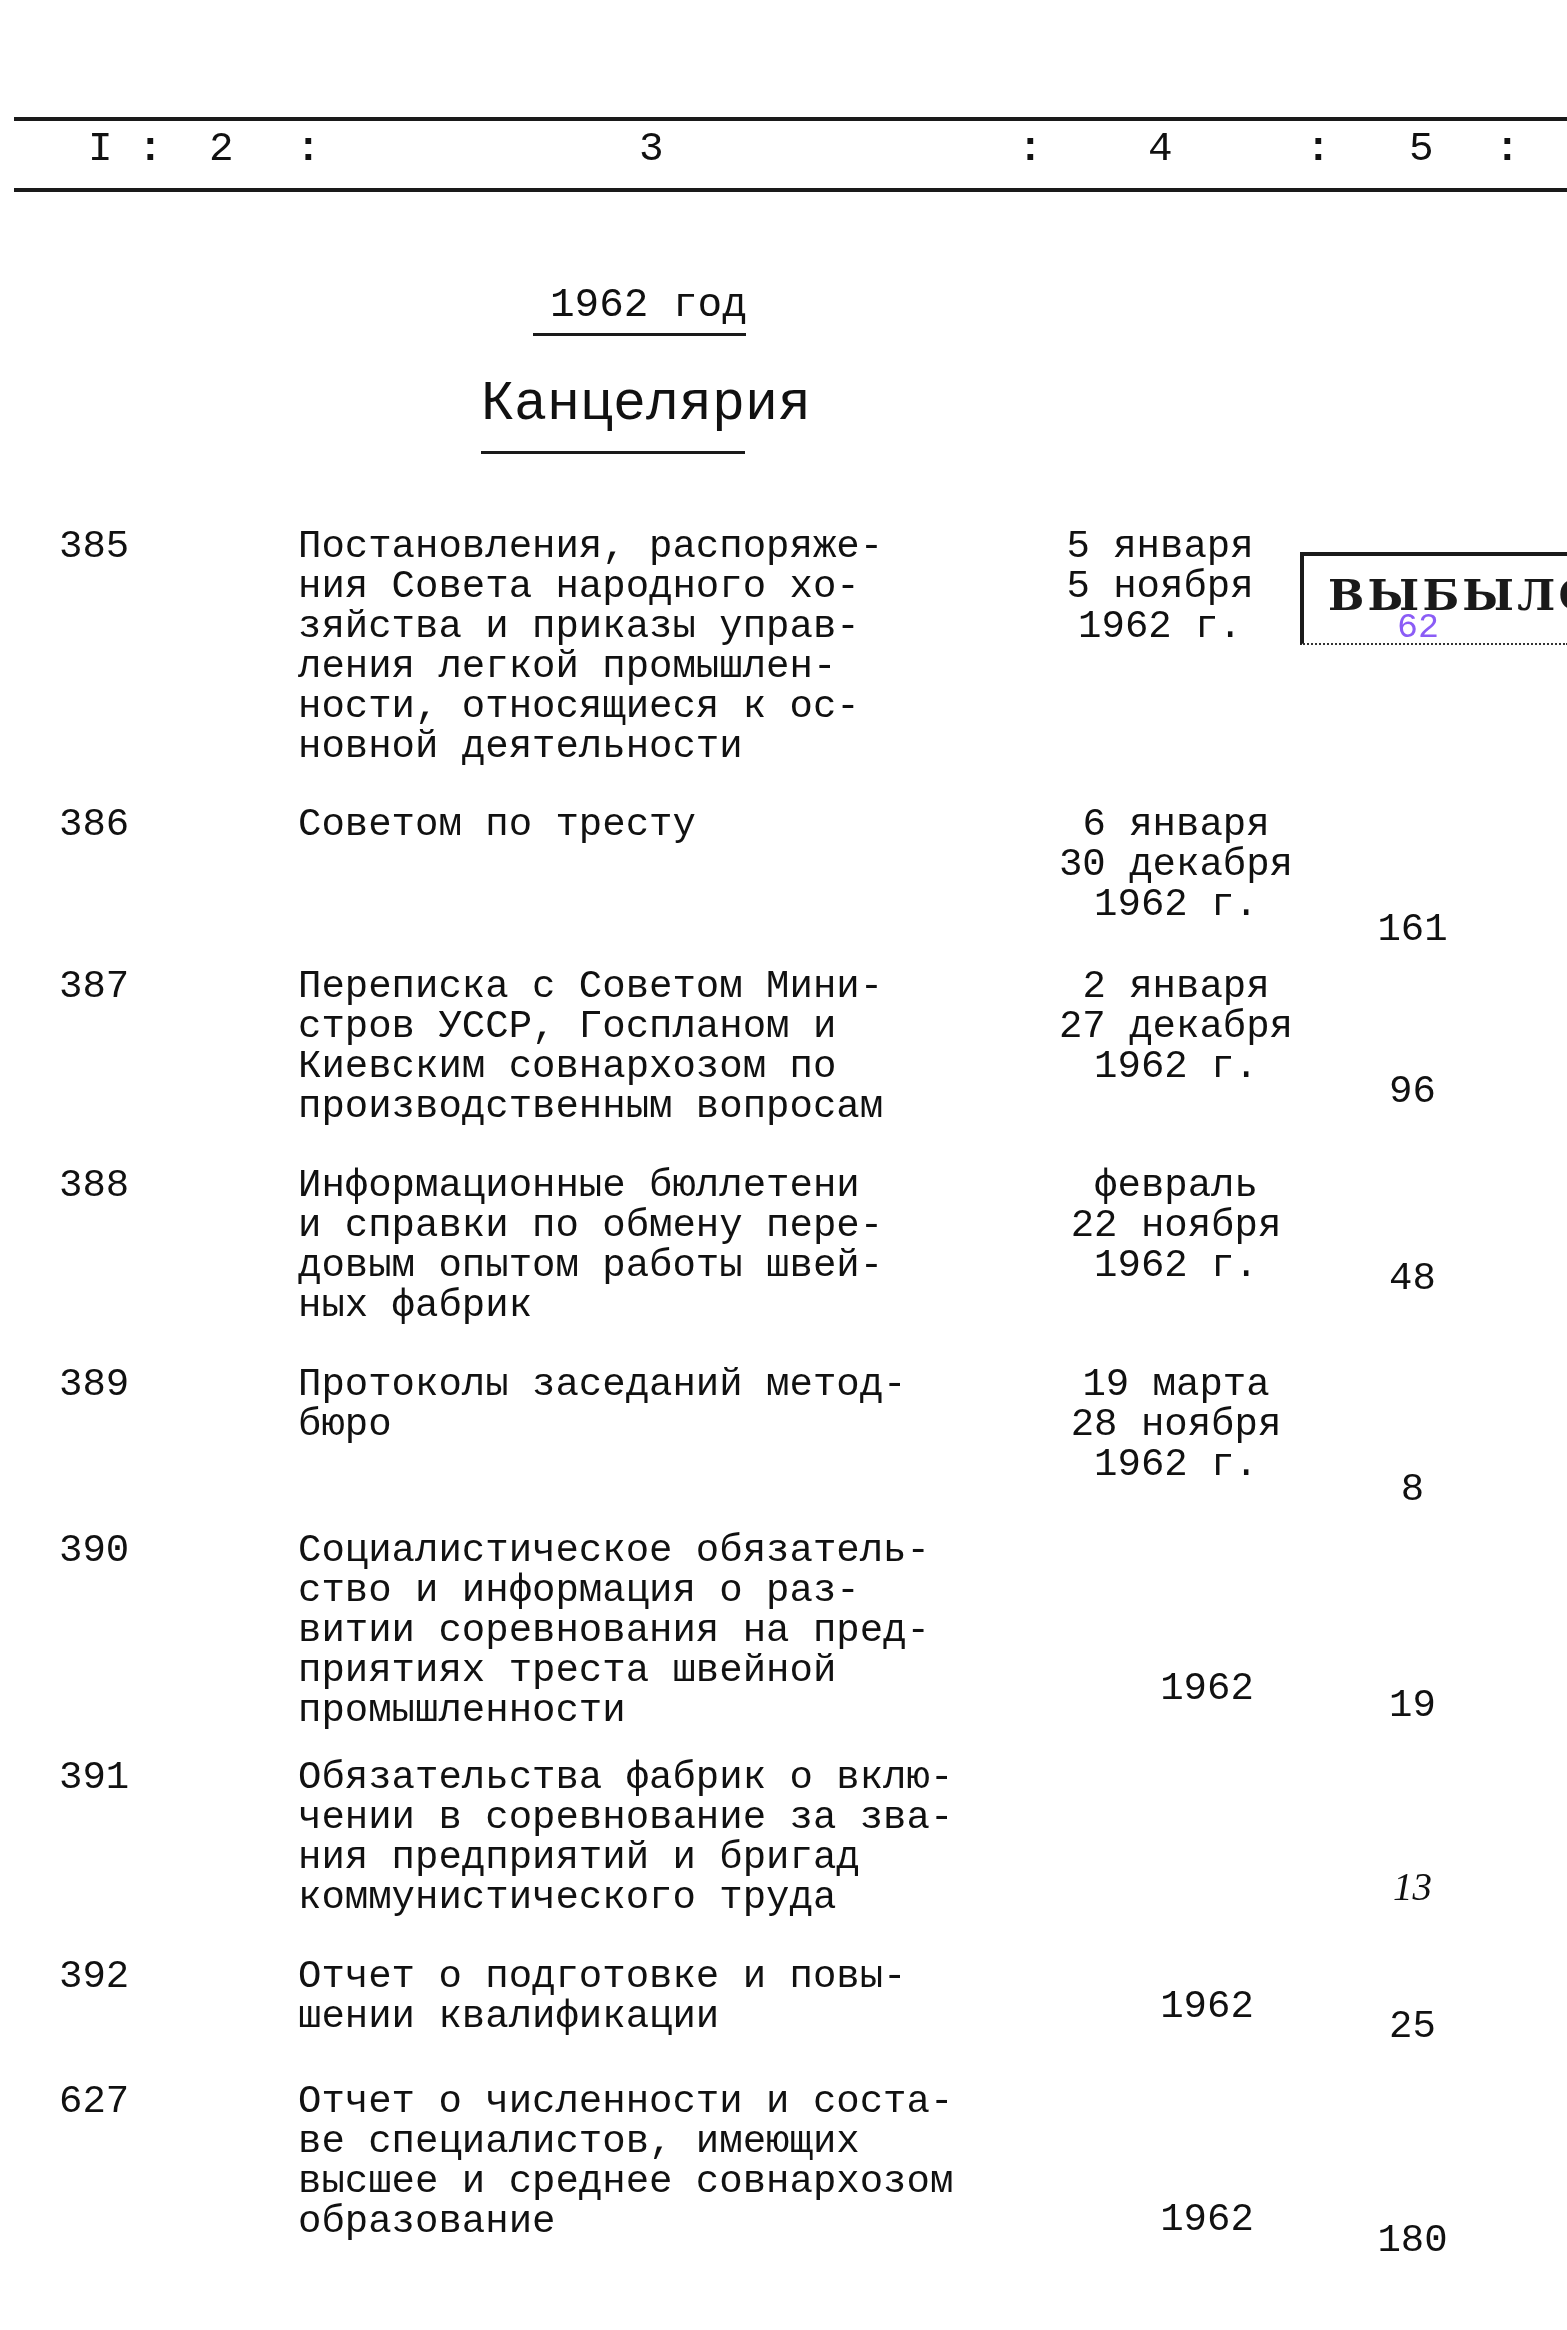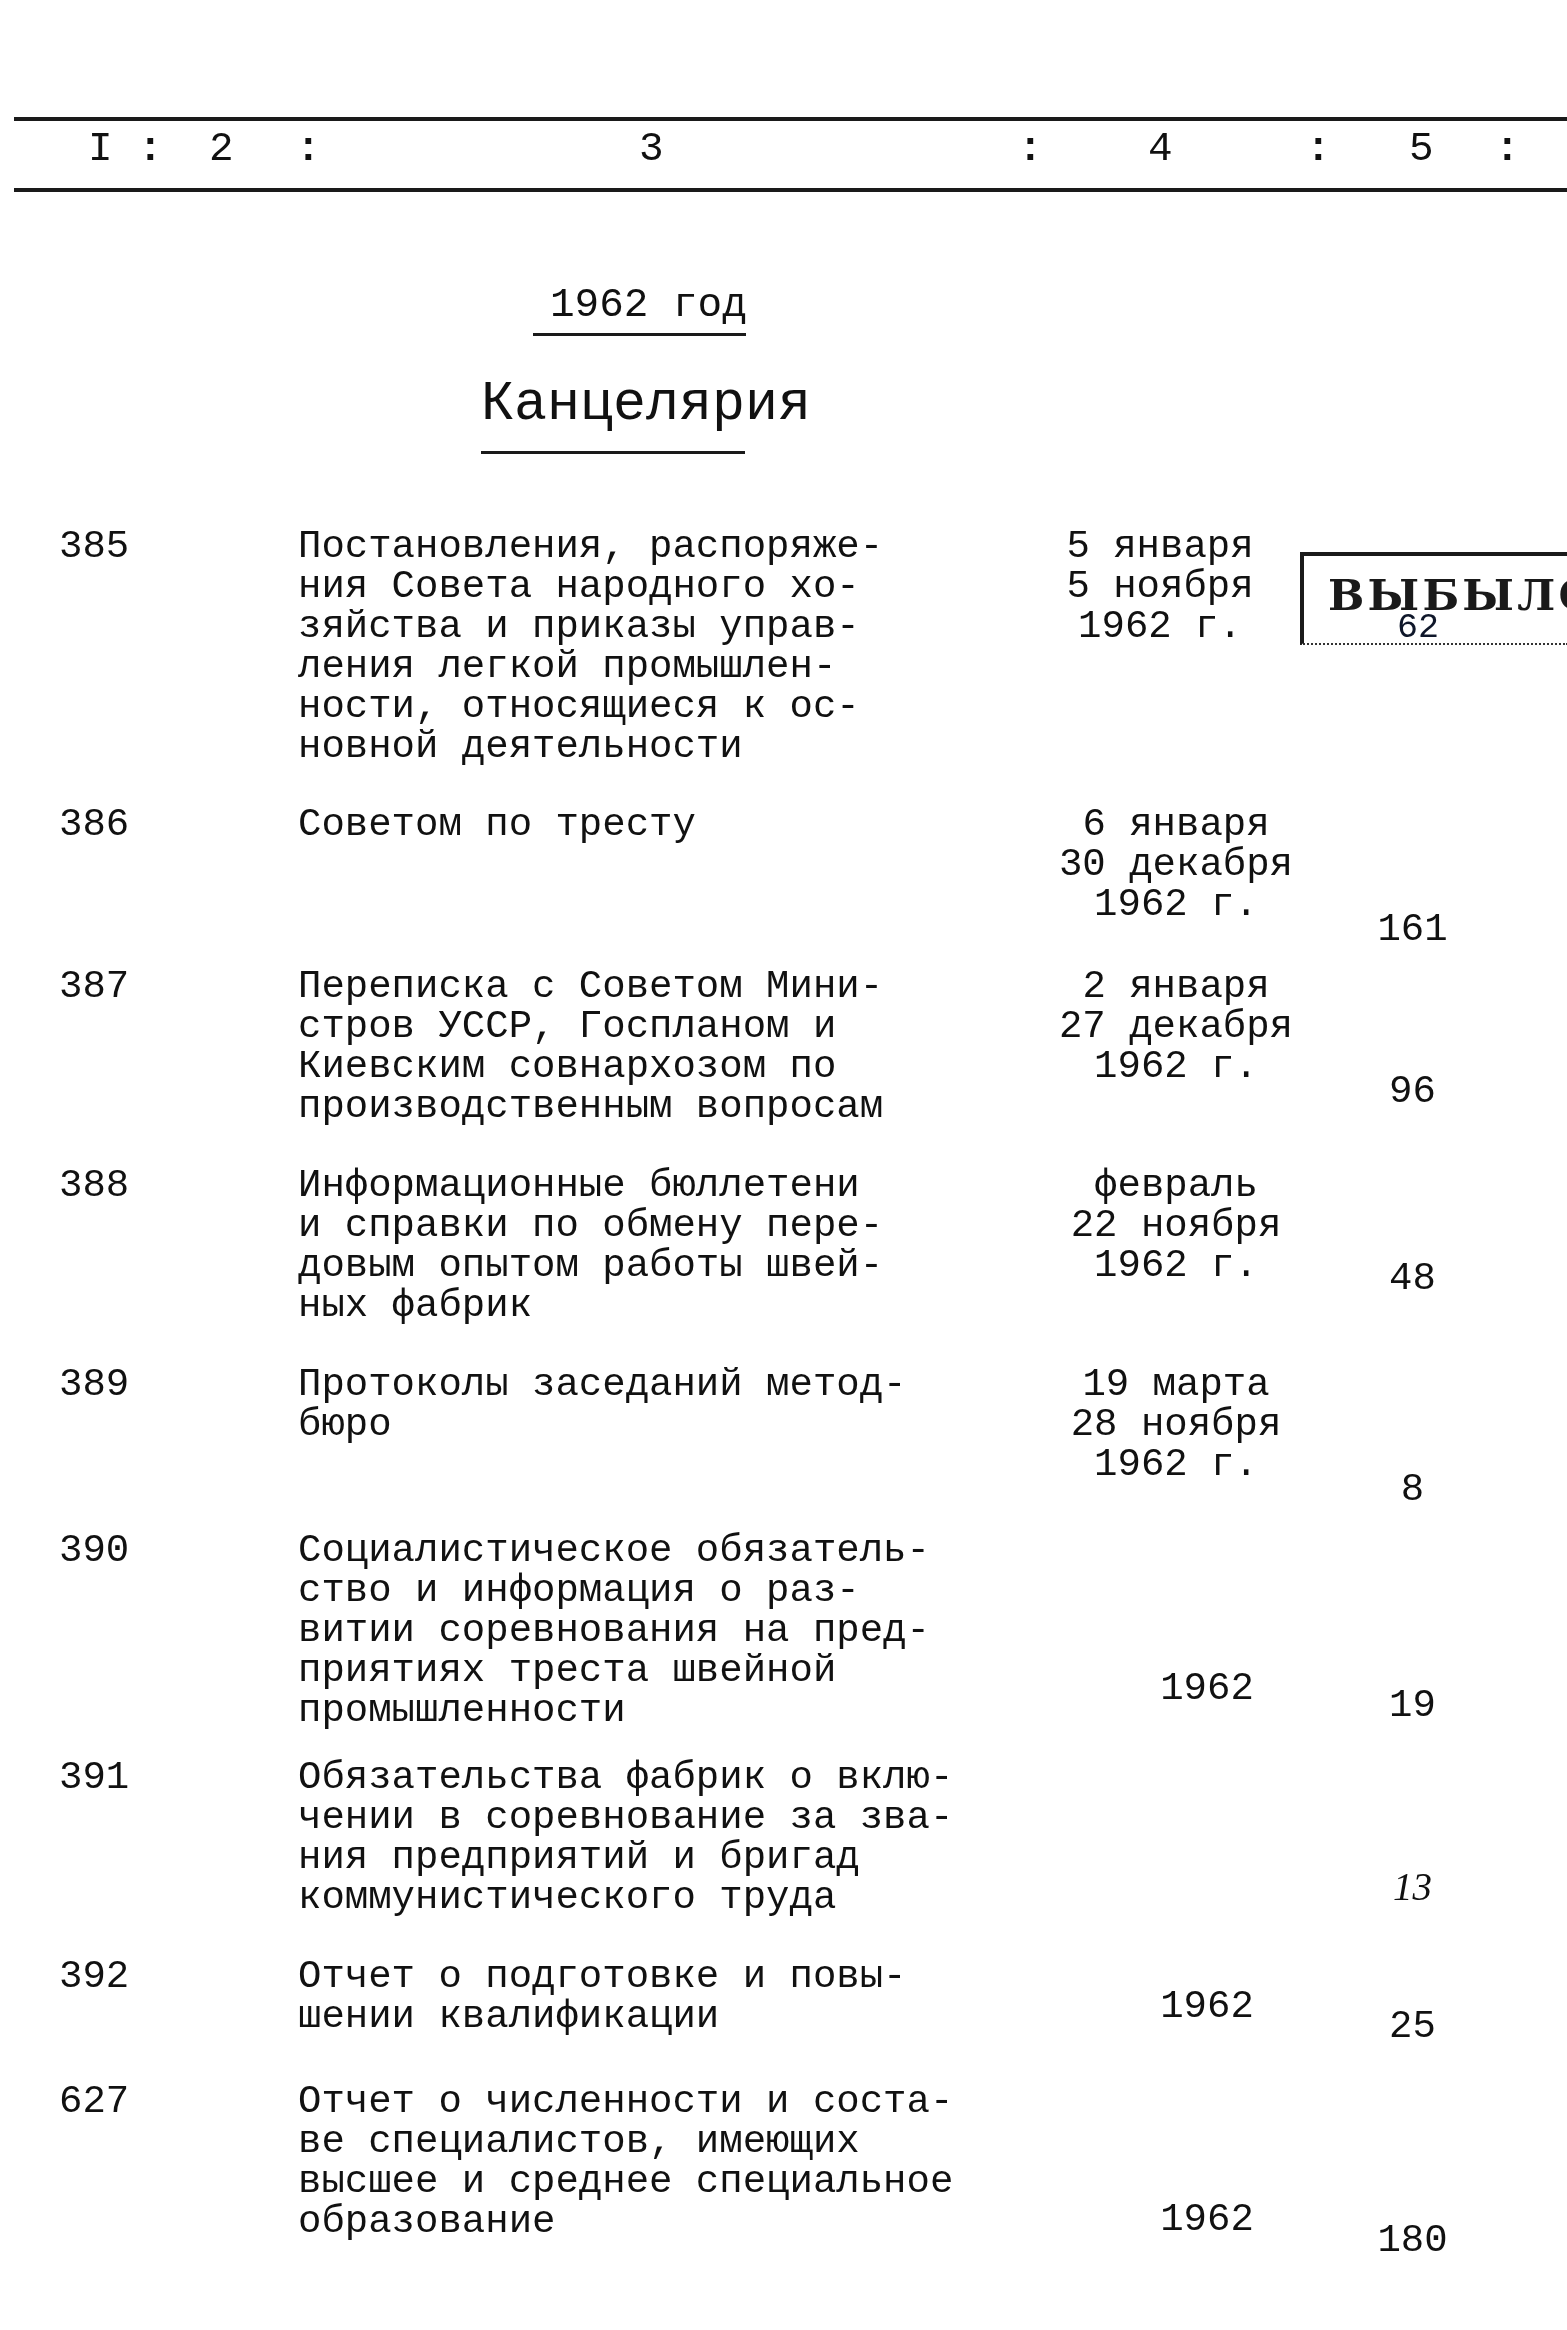--- a/index.html
+++ b/index.html
@@ -21,21 +21,21 @@
     .num { position: absolute; left: 59px; top: 0; font-size: 39px; line-height: 41px; }
     .desc { position: absolute; left: 298px; top: 0; font-size: 39px; line-height: 40px; white-space: pre; }
     .dates { position: absolute; top: 0; font-size: 39px; line-height: 40px; white-space: pre; text-align: center; width: 268px; left: 1042px; }
     .sheets { position: absolute; left: 1373px; top: 0; font-size: 39px; line-height: 41px; width: 79px; text-align: center; margin-top: 25px; }
     .stamp {
       position: absolute; left: 1300px; top: 552px; width: 268px; height: 93px;
       border-left: 4.7px solid #1a1a1a; border-top: 4px solid #1a1a1a; border-bottom: 2.4px dotted #333;
       box-sizing: border-box;
     }
     .stamp-text { position: absolute; left: 24px; top: 14px; font-family: "DejaVu Serif", serif; font-weight: bold; font-size: 43px; letter-spacing: 3.2px; color: #1a1a1a; }
-    .stamp-num { position: absolute; left: 93px; top: 52px; font-size: 35px; color: #0f172a; }
+    .stamp-num { position: absolute; left: 93px; top: 52px; font-size: 35px; color: #8b5cf6; }
   </style>
 </head>
 <body>
 
 <div class="rule top"></div>
 <div class="hdr" style="left:88px">I</div>
 <div class="hdr-colon" style="left:138px">:</div>
 <div class="hdr" style="left:209px">2</div>
 <div class="hdr-colon" style="left:296px">:</div>
 <div class="hdr" style="left:639px">3</div>
@@ -136,18 +136,18 @@
   <div class="desc">Отчет о подготовке и повы-
 шении квалификации</div>
   <div class="dates" style="top:30px;left:1136px;width:142px">1962</div>
   <div class="sheets" style="top:25px">25</div>
 </div>
 
 <div class="entry" style="top:2082px">
   <div class="num">627</div>
   <div class="desc">Отчет о численности и соста-
 ве специалистов, имеющих
-высшее и среднее специальное
+высшее и среднее совнархозом
 образование</div>
   <div class="dates" style="top:118px;left:1136px;width:142px">1962</div>
   <div class="sheets" style="top:114px">180</div>
 </div>
 
 
 </body></html>

